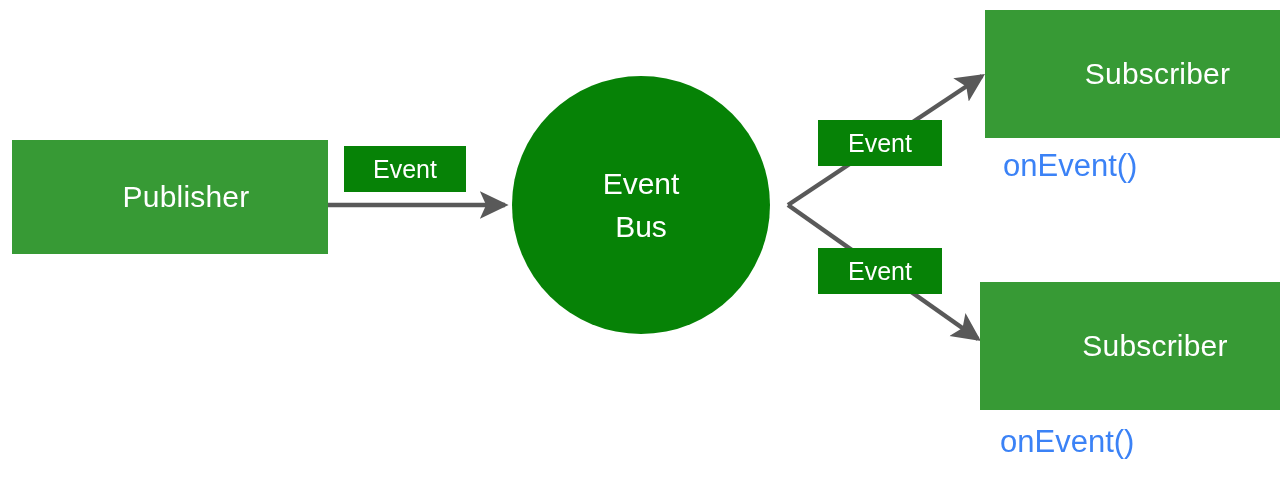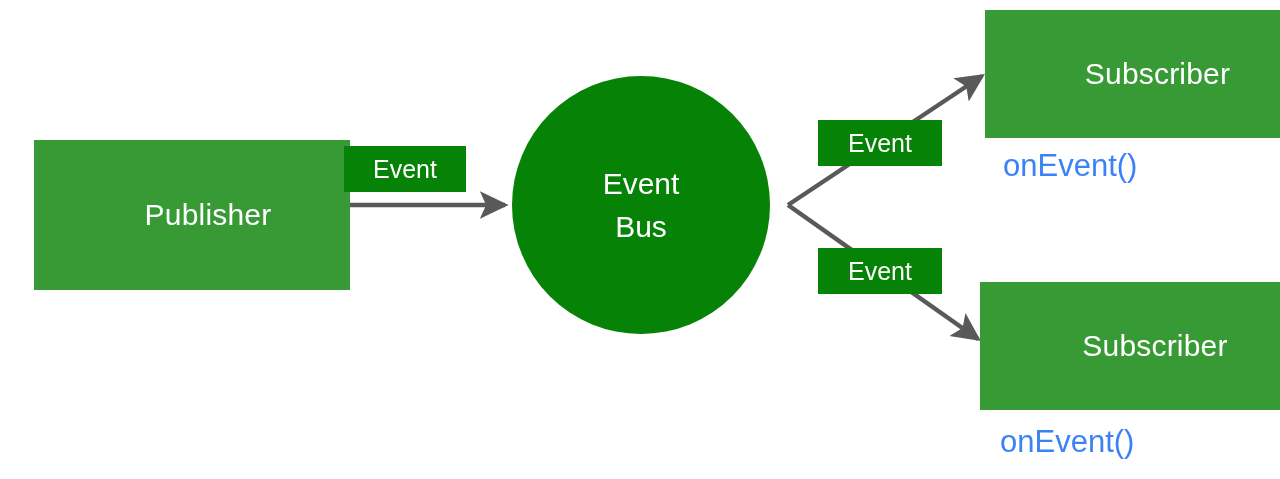--- a/index.html
+++ b/index.html
@@ -77,21 +77,21 @@
       </marker>
     </defs>
 
     <line x1="296" y1="205" x2="505" y2="205" stroke="#595959" stroke-width="4.5" marker-end="url(#arrowhead)"></line>
 
     <line x1="788" y1="205" x2="982" y2="76" stroke="#595959" stroke-width="4.5" marker-end="url(#arrowhead)"></line>
 
     <line x1="788" y1="205" x2="978" y2="339" stroke="#595959" stroke-width="4.5" marker-end="url(#arrowhead)"></line>
   </svg>
 
-  <div class="node-rect" style="left:12px; top:140px; width:284px; height:150px;margin-left:22px;">
+  <div class="node-rect" style="left:12px; top:140px; width:284px; height:114px;">
     <span>Publisher</span>
   </div>
 
   <div class="bus-circle" style="left:512px; top:76px; width:258px; height:258px;">
     <span>Event</span>
     <span>Bus</span>
   </div>
 
   <div class="node-rect" style="left:985px; top:10px; width:281px; height:128px;">
     <span>Subscriber</span>

